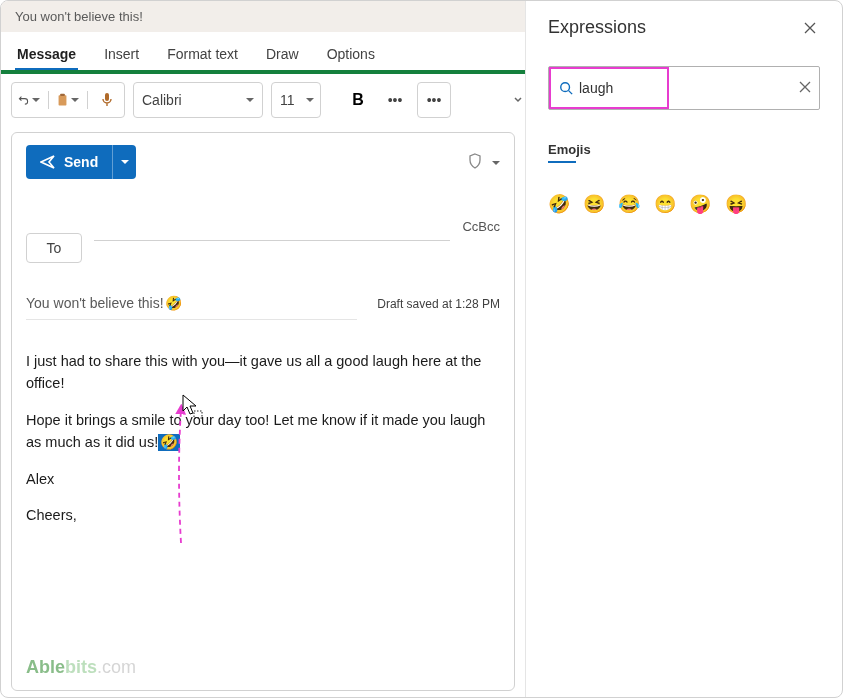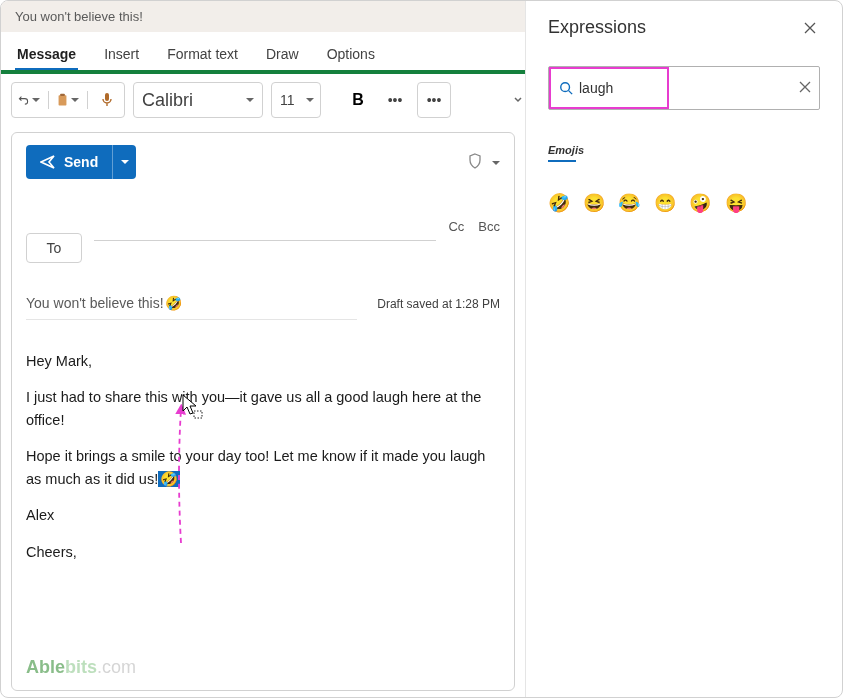--- a/index.html
+++ b/index.html
@@ -93,21 +93,21 @@
       transform:translateY(2px);
     }
     .font-select {
       border: 1px solid #d1d1d1;
       border-radius: 4px;
       height: 36px;
       display: flex;
       align-items: center;
       padding: 0 8px;
       gap: 30px;
-      font-size: 18px;
+      font-size: 14px;
       color: #424242;
       min-width: 130px;
       position: relative;
     }
     .font-select .chev::after{
       content:"";
       position:absolute;
       right:8px;
       top:50%;
       transform:translateY(-2px);
@@ -235,21 +235,21 @@
     }
     .to-input {
       flex:1;
       border:none;
       border-bottom:1px solid #d1d1d1;
       height:30px;
       outline:none;
       font-size:14px;
     }
     .ccbcc {
-      display:flex;gap:14px;font-size:13px;color:#555;
+      display:flex;font-size:13px;color:#555;
     }
     .ccbcc span{cursor:pointer;}
     .subject-row{
       display:flex;align-items:center;justify-content:space-between;
       padding: 28px 14px 6px 14px;
     }
     .subject-text{
       font-size:14px;color:#5a5a5a;
       display:flex;align-items:center;gap:2px;
       border-bottom:1px solid #e5e5e5;
@@ -310,24 +310,23 @@
       border:2px solid #e73ccf;
       display:flex;align-items:center;
       padding:0 8px;gap:6px;
       width: 120px;
     }
     .search-active svg{color:#0f6cbd;}
     .search-active input{border:none;outline:none;font-size:14px;color:#323232;width:70px;background:transparent;}
     .search-rest{flex:1;display:flex;align-items:center;justify-content:flex-end;padding-right:8px;}
     .search-rest .clear{color:#666;cursor:pointer;font-size:13px;}
     .section-lbl{
-      font-size:11px;font-weight:600;color:#323232;
+      font-size:13px;font-weight:600;color:#323232;
       padding-bottom:4px;
       display:inline-block;
-      font-style:italic;
     }
     .section-underline{
       width:28px;height:2px;background:#0f6cbd;margin-bottom:18px;
     }
     .emoji-grid{
       display:flex;gap:13px;
     }
     .emoji-item{
       font-size:18px;cursor:pointer;
     }
@@ -427,21 +426,20 @@
 
     <div class="subject-row">
       <div class="subject-text">
         <span>You won't believe this!</span>
         <span class="subject-emoji">🤣</span>
       </div>
       <div class="draft-status">Draft saved at 1:28 PM</div>
     </div>
 
     <div class="body-area">
-      <p>Hey Mark,</p>
       <p>I just had to share this with you—it gave us all a good laugh here at the office!</p>
       <p><span>Hope it brings a smile to your day too! Let me know if it made you laugh as much as it did us!</span><span class="inserted-emoji">🤣</span></p>
       <p>Alex</p>
       <p style="margin-bottom:0">Cheers,</p>
     </div>
 
     <div class="watermark">
       <span class="dark">Able</span><span>bits</span><span class="com">.com</span>
     </div>
 

